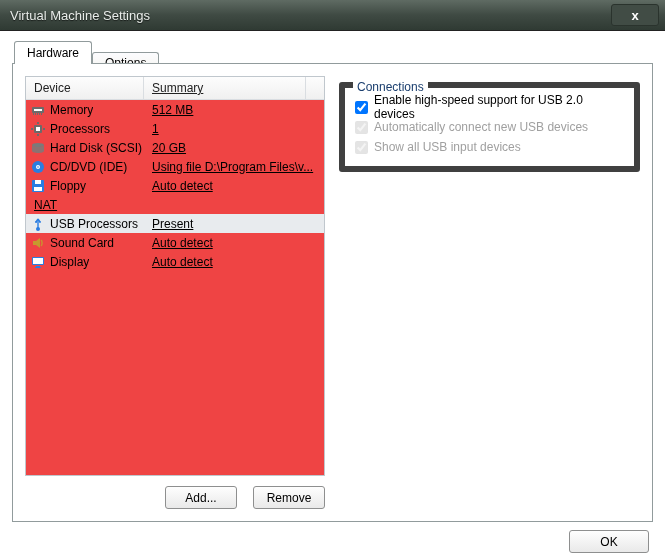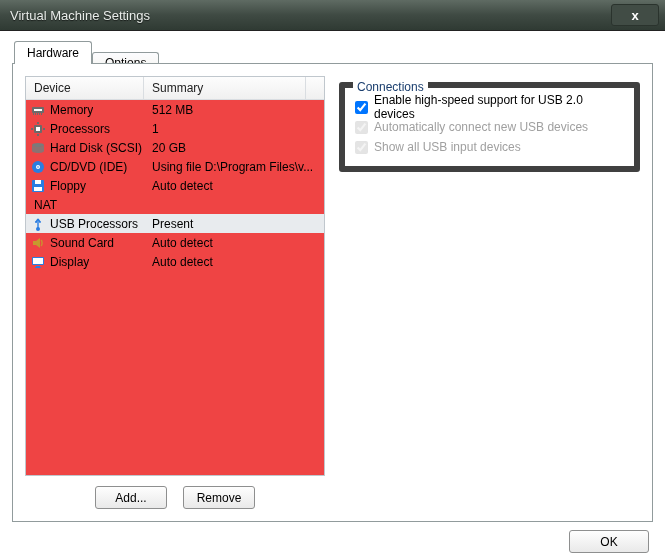--- a/index.html
+++ b/index.html
@@ -122,21 +122,21 @@
   }
   .dt-header > div {
     display: flex;
     align-items: center;
     padding-left: 8px;
     border-right: 1px solid #d9dde1;
     box-sizing: border-box;
     color: #222;
   }
   .col-device { width: 118px; }
-  .col-summary { flex: 1; }
+  .col-summary { flex: 1; text-decoration: underline; }
   .dt-header .col-spacer { width: 18px; border-right: none; }
   .dt-body {
     flex: 1;
     overflow: hidden;
   }
   .dt-row {
     display: flex;
     height: 19px;
     align-items: center;
     font-size: 12px;
@@ -204,21 +204,21 @@
     height: 13px;
     margin: 0 6px 0 0;
   }
   .cb-row.disabled {
     color: #a0a0a0;
   }
   .cb-row.disabled input { opacity: 0.6; }
   
   .device-buttons {
     display: flex;
-    justify-content: center;
+    justify-content: flex-end;
     gap: 16px;
     margin-top: 10px;
     padding-right: 0;
   }
   .btn {
     min-width: 72px;
     height: 23px;
     border: 1px solid #8e8f8f;
     border-radius: 3px;
     background: linear-gradient(#fefefe, #e9e9e9);

